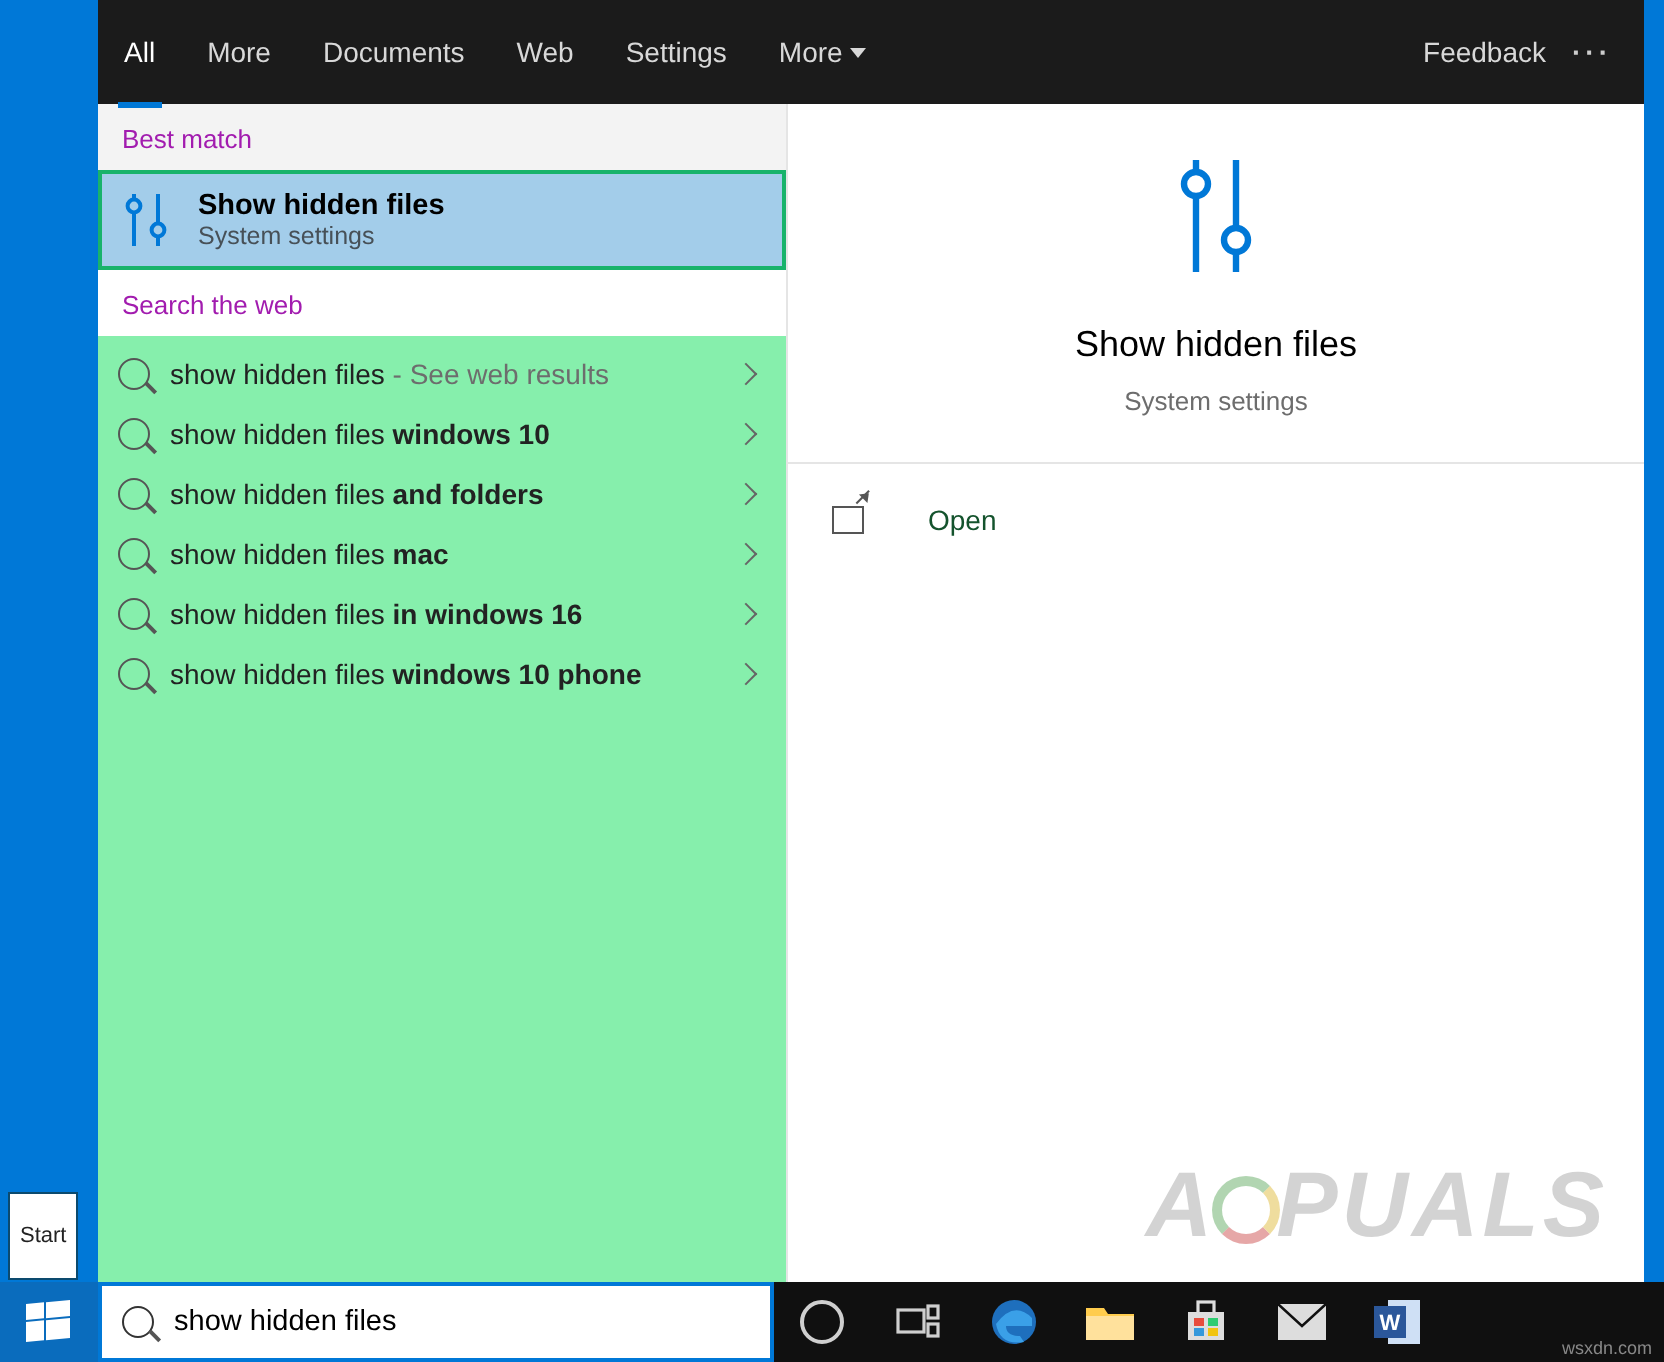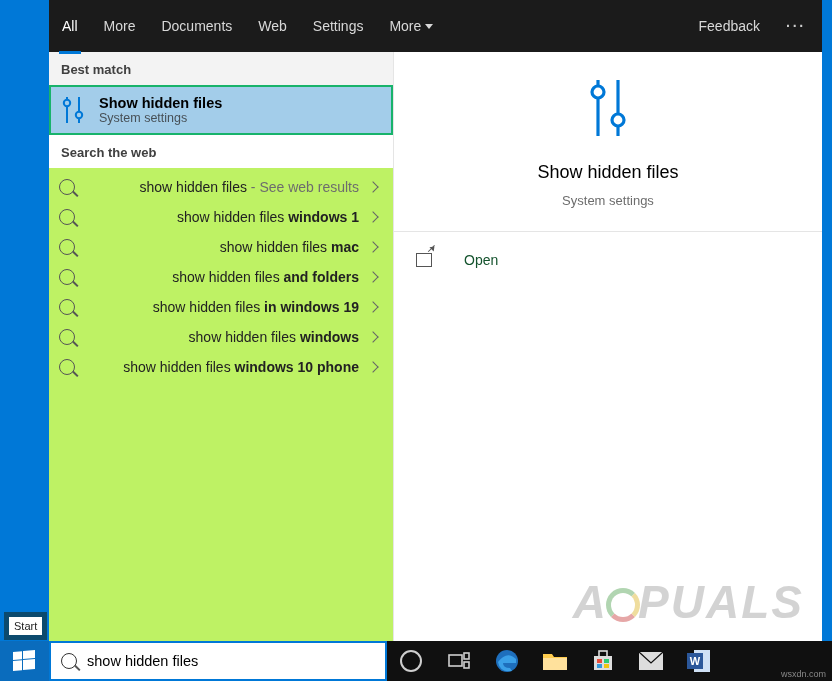--- a/index.html
+++ b/index.html
@@ -2,31 +2,31 @@
 <html><head>
 <meta charset="utf-8">
 <style>
   * { box-sizing: border-box; margin: 0; padding: 0; font-family: "Segoe UI", Tahoma, sans-serif; }
   body { width: 832px; height: 681px; background:#0078d7; overflow:hidden; position:relative; }
   .search-panel { position:absolute; left:49px; top:0; width:773px; height:641px; background:#fff; display:flex; flex-direction:column; }
   .filter-bar { height:52px; background:#1b1b1b; display:flex; align-items:center; color:#ccc; font-size:14px; position:relative; flex:0 0 52px;}
   .filter-tab { padding:0 13px; height:56px; display:flex; align-items:center; cursor:pointer; color:#d8d8d8; position:relative;}
   .filter-tab.active { color:#fff; }
   .filter-tab.active::after { content:""; position:absolute; left:10px; right:10px; bottom:0; height:3px; background:#0078d7; }
-  .filter-right { margin-left:auto; display:flex; align-items:center; padding-right:8px; gap:18px;}
+  .filter-right { margin-left:auto; display:flex; align-items:center; padding-right:8px; gap:5px;}
   .ellipsis { letter-spacing:2px; font-weight:bold; padding:4px 8px;}
   .body-area { flex:1; display:flex; overflow:hidden; }
   .left-col { width:344px; background:#f3f3f3; display:flex; flex-direction:column; overflow:hidden;}
   .right-col { flex:1; border-left:1px solid #e5e5e5; display:flex; flex-direction:column; }
-  .section-header { font-size:13px; font-weight:700; padding:10px 12px 8px 12px; color:#404040;}
+  .section-header { font-size:13px; font-weight:400; padding:10px 12px 8px 12px; color:#a21caf;}
   .best-match { background:#a3cdea; padding:8px 8px; display:flex; align-items:center; gap:12px; border:2px solid #18b36b; position:relative; margin:0 0 0 0;}
   .bm-icon { width:28px; height:28px; display:flex; align-items:center; justify-content:center;}
   .bm-title { font-weight:600; font-size:14.5px; color:#000;}
   .bm-sub { font-size:12.5px; color:#475057;}
-  .web-list { background:#bef264; flex:1; padding:4px 0;text-align:right; }
+  .web-list { background:#86efac; flex:1; padding:4px 0; }
   .web-item { display:flex; align-items:center; padding:7px 12px 7px 10px; gap:10px; cursor:pointer;}
   .search-icon { width:16px; height:16px; border:1.6px solid #555; border-radius:50%; position:relative; flex:0 0 16px;}
   .search-icon::after { content:""; position:absolute; width:7px; height:1.6px; background:#555; transform:rotate(45deg); right:-5px; bottom:-1px;}
   .web-text { flex:1; font-size:14px; color:#222; }
   .web-text .bold { font-weight:600; }
   .web-text .suffix { color:#6d6d6d;}
   .chev { width:8px; height:8px; border-right:1.6px solid #666; border-top:1.6px solid #666; transform:rotate(45deg); margin-right:4px;}
   .detail-head { height:180px; border-bottom:1px solid #e5e5e5; display:flex; flex-direction:column; align-items:center; justify-content:center; gap:8px;}
   .detail-title { font-size:18px; color:#000; margin-top:14px;}
   .detail-sub { font-size:13px; color:#6d6d6d; margin-top:2px;}
@@ -36,21 +36,21 @@
   .open-icon::before { content:""; position:absolute; right:-5px; top:-6px; width:9px; height:1.4px; background:#555; transform:rotate(-45deg);}
   .open-icon::after { content:""; position:absolute; right:-4px; top:-9px; width:0; height:0; border-left:4px solid #555; border-top:3px solid transparent; border-bottom:3px solid transparent; transform:rotate(-45deg);}
   .taskbar { position:absolute; left:0; right:0; bottom:0; height:40px; background:#101010; display:flex; align-items:stretch;}
   .start-btn { width:49px; height:40px; background:#0a6cbd; display:flex; align-items:center; justify-content:center; cursor:pointer;}
   .win-logo { display:grid; grid-template-columns:9px 12px; grid-template-rows:8px 10px; gap:1.2px; transform:skewY(-5deg);}
   .win-logo span { background:#fff;}
   .search-box { width:338px; height:40px; background:#fff; border:2px solid #0078d7; display:flex; align-items:center; padding:0 10px; gap:10px;}
   .search-box input { border:none; outline:none; font-size:14.5px; flex:1; color:#000; font-family:inherit; background:transparent;}
   .tb-item { width:48px; display:flex; align-items:center; justify-content:center; cursor:pointer;}
   .tb-right { margin-left:auto; font-size:9px; color:#888; padding:0 6px 2px 0; display:flex; align-items:flex-end;text-align:center;}
-  .start-tooltip { position:absolute; left:4px; bottom:41px; background:#fff; border:5px solid #0c4a6e; font-size:11px; padding:3px 5px; color:#222;}
+  .start-tooltip { position:absolute; left:4px; bottom:41px; background:#fff; border:1px solid #0c4a6e; font-size:11px; padding:15px 5px; color:#222;}
   .watermark { position:absolute; right:28px; bottom:52px; font-size:46px; font-weight:700; color:rgba(130,130,130,0.35); letter-spacing:2px; font-style:italic; pointer-events:none;margin-left:44px; }
   .watermark .o { display:inline-block; width:34px; height:34px; border:5px solid rgba(60,150,60,0.4); border-bottom-color:rgba(200,60,60,0.45); border-right-color:rgba(220,180,40,0.45); border-radius:50%; vertical-align:-4px; margin:0 -2px;}
   svg { display:block; }
   .caret-down { display:inline-block; margin-left:4px; width:0;height:0; border-left:4px solid transparent; border-right:4px solid transparent; border-top:5px solid #d8d8d8; vertical-align:1px;}
   .slider-svg path, .slider-svg line, .slider-svg circle { stroke:#0078d7; }
   .cortana-ring { width:22px;height:22px;border:2px solid #cfcfcf;border-radius:50%;}
 </style>
 </head>
 <body>
 
@@ -91,41 +91,36 @@
       <div class="section-header" style="background:#fff;">Search the web</div>
       <div class="web-list">
 
         <div class="web-item">
           <span class="search-icon"></span>
           <span class="web-text"><span>show hidden files</span><span class="suffix"> - See web results</span></span>
           <span class="chev"></span>
         </div>
         <div class="web-item">
           <span class="search-icon"></span>
-          <span class="web-text"><span>show hidden files</span> <span class="bold">windows 1</span></span>
+          <span class="web-text"><span>show hidden files</span> <span class="bold">windows 10</span></span>
+          <span class="chev"></span>
+        </div>
+        <div class="web-item">
+          <span class="search-icon"></span>
+          <span class="web-text"><span>show hidden files</span> <span class="bold">and folders</span></span>
           <span class="chev"></span>
         </div>
         <div class="web-item">
           <span class="search-icon"></span>
           <span class="web-text"><span>show hidden files</span> <span class="bold">mac</span></span>
           <span class="chev"></span>
         </div>
         <div class="web-item">
           <span class="search-icon"></span>
-          <span class="web-text"><span>show hidden files</span> <span class="bold">and folders</span></span>
-          <span class="chev"></span>
-        </div>
-        <div class="web-item">
-          <span class="search-icon"></span>
-          <span class="web-text"><span>show hidden files</span> <span class="bold">in windows 19</span></span>
-          <span class="chev"></span>
-        </div>
-        <div class="web-item">
-          <span class="search-icon"></span>
-          <span class="web-text"><span>show hidden files</span> <span class="bold">windows</span></span>
+          <span class="web-text"><span>show hidden files</span> <span class="bold">in windows 16</span></span>
           <span class="chev"></span>
         </div>
         <div class="web-item">
           <span class="search-icon"></span>
           <span class="web-text"><span>show hidden files</span> <span class="bold">windows 10 phone</span></span>
           <span class="chev"></span>
         </div>
       </div>
     </div>
 

